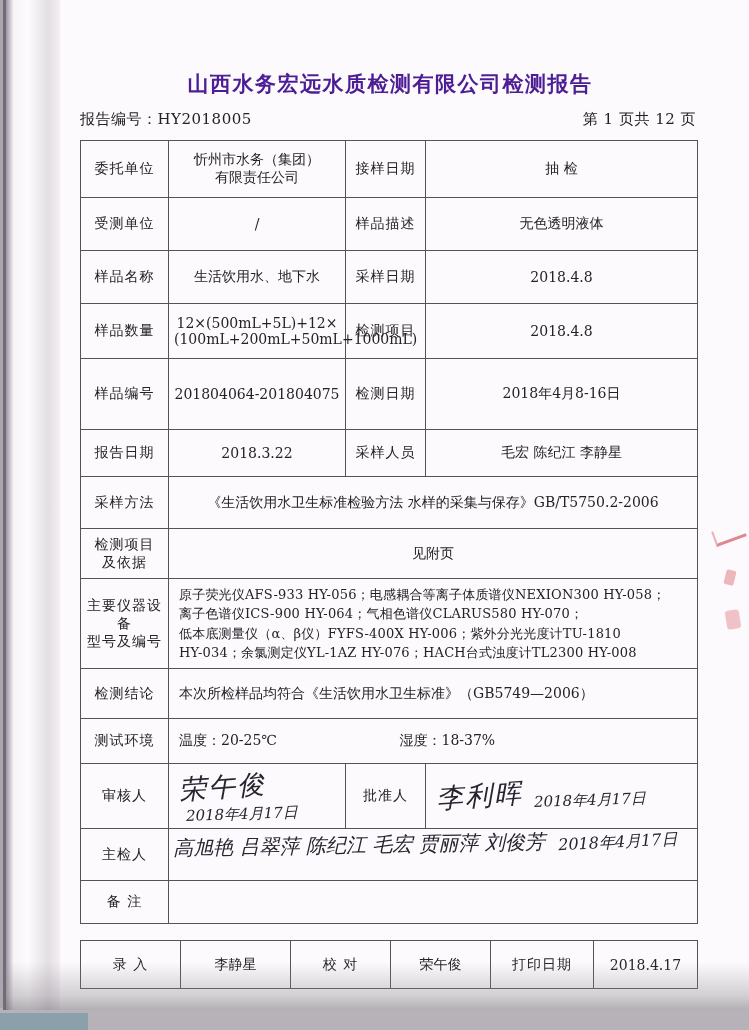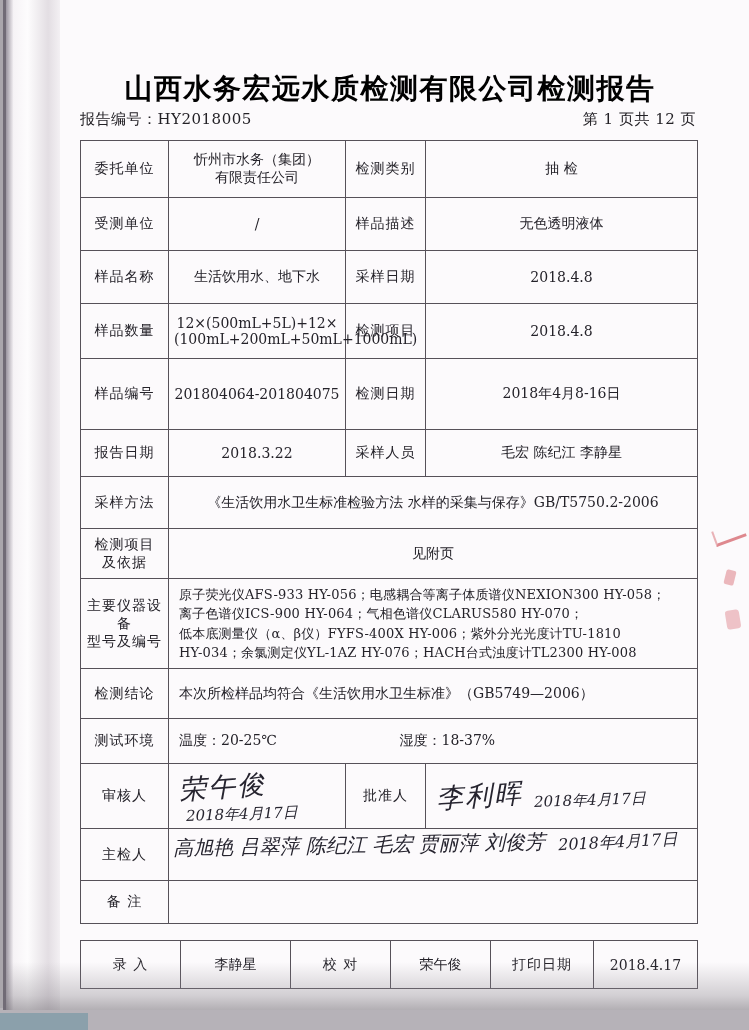--- a/index.html
+++ b/index.html
@@ -11,21 +11,21 @@
 
   .paper { position:absolute; left:6px; top:0; right:0; bottom:20px; background:#fcfafc; }
   .spine-edge { position:absolute; left:3px; top:0; width:4px; height:1010px; background:#716b76; }
   .curl-left { position:absolute; left:6px; top:0; width:54px; height:1010px;
     background:linear-gradient(90deg,#9b95a0 0%,#f6f3f6 14%,#fdfcfd 40%,#e3dee3 78%,#f3f0f3 100%); }
   .curl-bottom { position:absolute; left:6px; right:0; bottom:20px; height:48px;
     background:linear-gradient(180deg,rgba(142,137,144,0) 0%,rgba(142,137,144,.38) 70%,rgba(118,113,120,.55) 100%); }
 
   .title { position:absolute; top:70px; left:60px; width:660px; text-align:center;
     font-family:"DejaVu Sans","Liberation Sans",sans-serif; font-weight:bold;
-    font-size:28px; letter-spacing:1.5px; color:#000000; }
+    font-size:21px; letter-spacing:1.5px; color:#4c1d95; }
   .meta { position:absolute; top:110px; left:80px; width:616px; display:flex;
     justify-content:space-between; font-size:15px; color:#232126; letter-spacing:.5px; }
 
   table { border-collapse:collapse; table-layout:fixed; }
   .main-table { position:absolute; left:80px; top:140px; width:617px;padding-left:25px; }
   .bottom-table { position:absolute; left:80px; top:940px; width:617px; }
   td { border:1px solid #565159; font-size:14px; color:#242229; text-align:center;
     vertical-align:middle; padding:2px 5px; }
   td.lab { letter-spacing:1px; }
   .preline { white-space:pre-line; }
@@ -72,21 +72,21 @@
       <col style="width:88px">
       <col style="width:177px">
       <col style="width:80px">
       <col style="width:272px">
     </colgroup>
   <tbody>
       <tr style="height:57px">
     <td class="lab">委托单位</td>
     <td class="preline">忻州市水务（集团）
 有限责任公司</td>
-    <td class="lab">检测类别</td>
+    <td class="lab">接样日期</td>
     <td>抽  检</td>
   </tr>
   <tr style="height:53px">
     <td class="lab">受测单位</td>
     <td>/</td>
     <td class="lab">样品描述</td>
     <td>无色透明液体</td>
   </tr>
   <tr style="height:53px">
     <td class="lab">样品名称</td>

